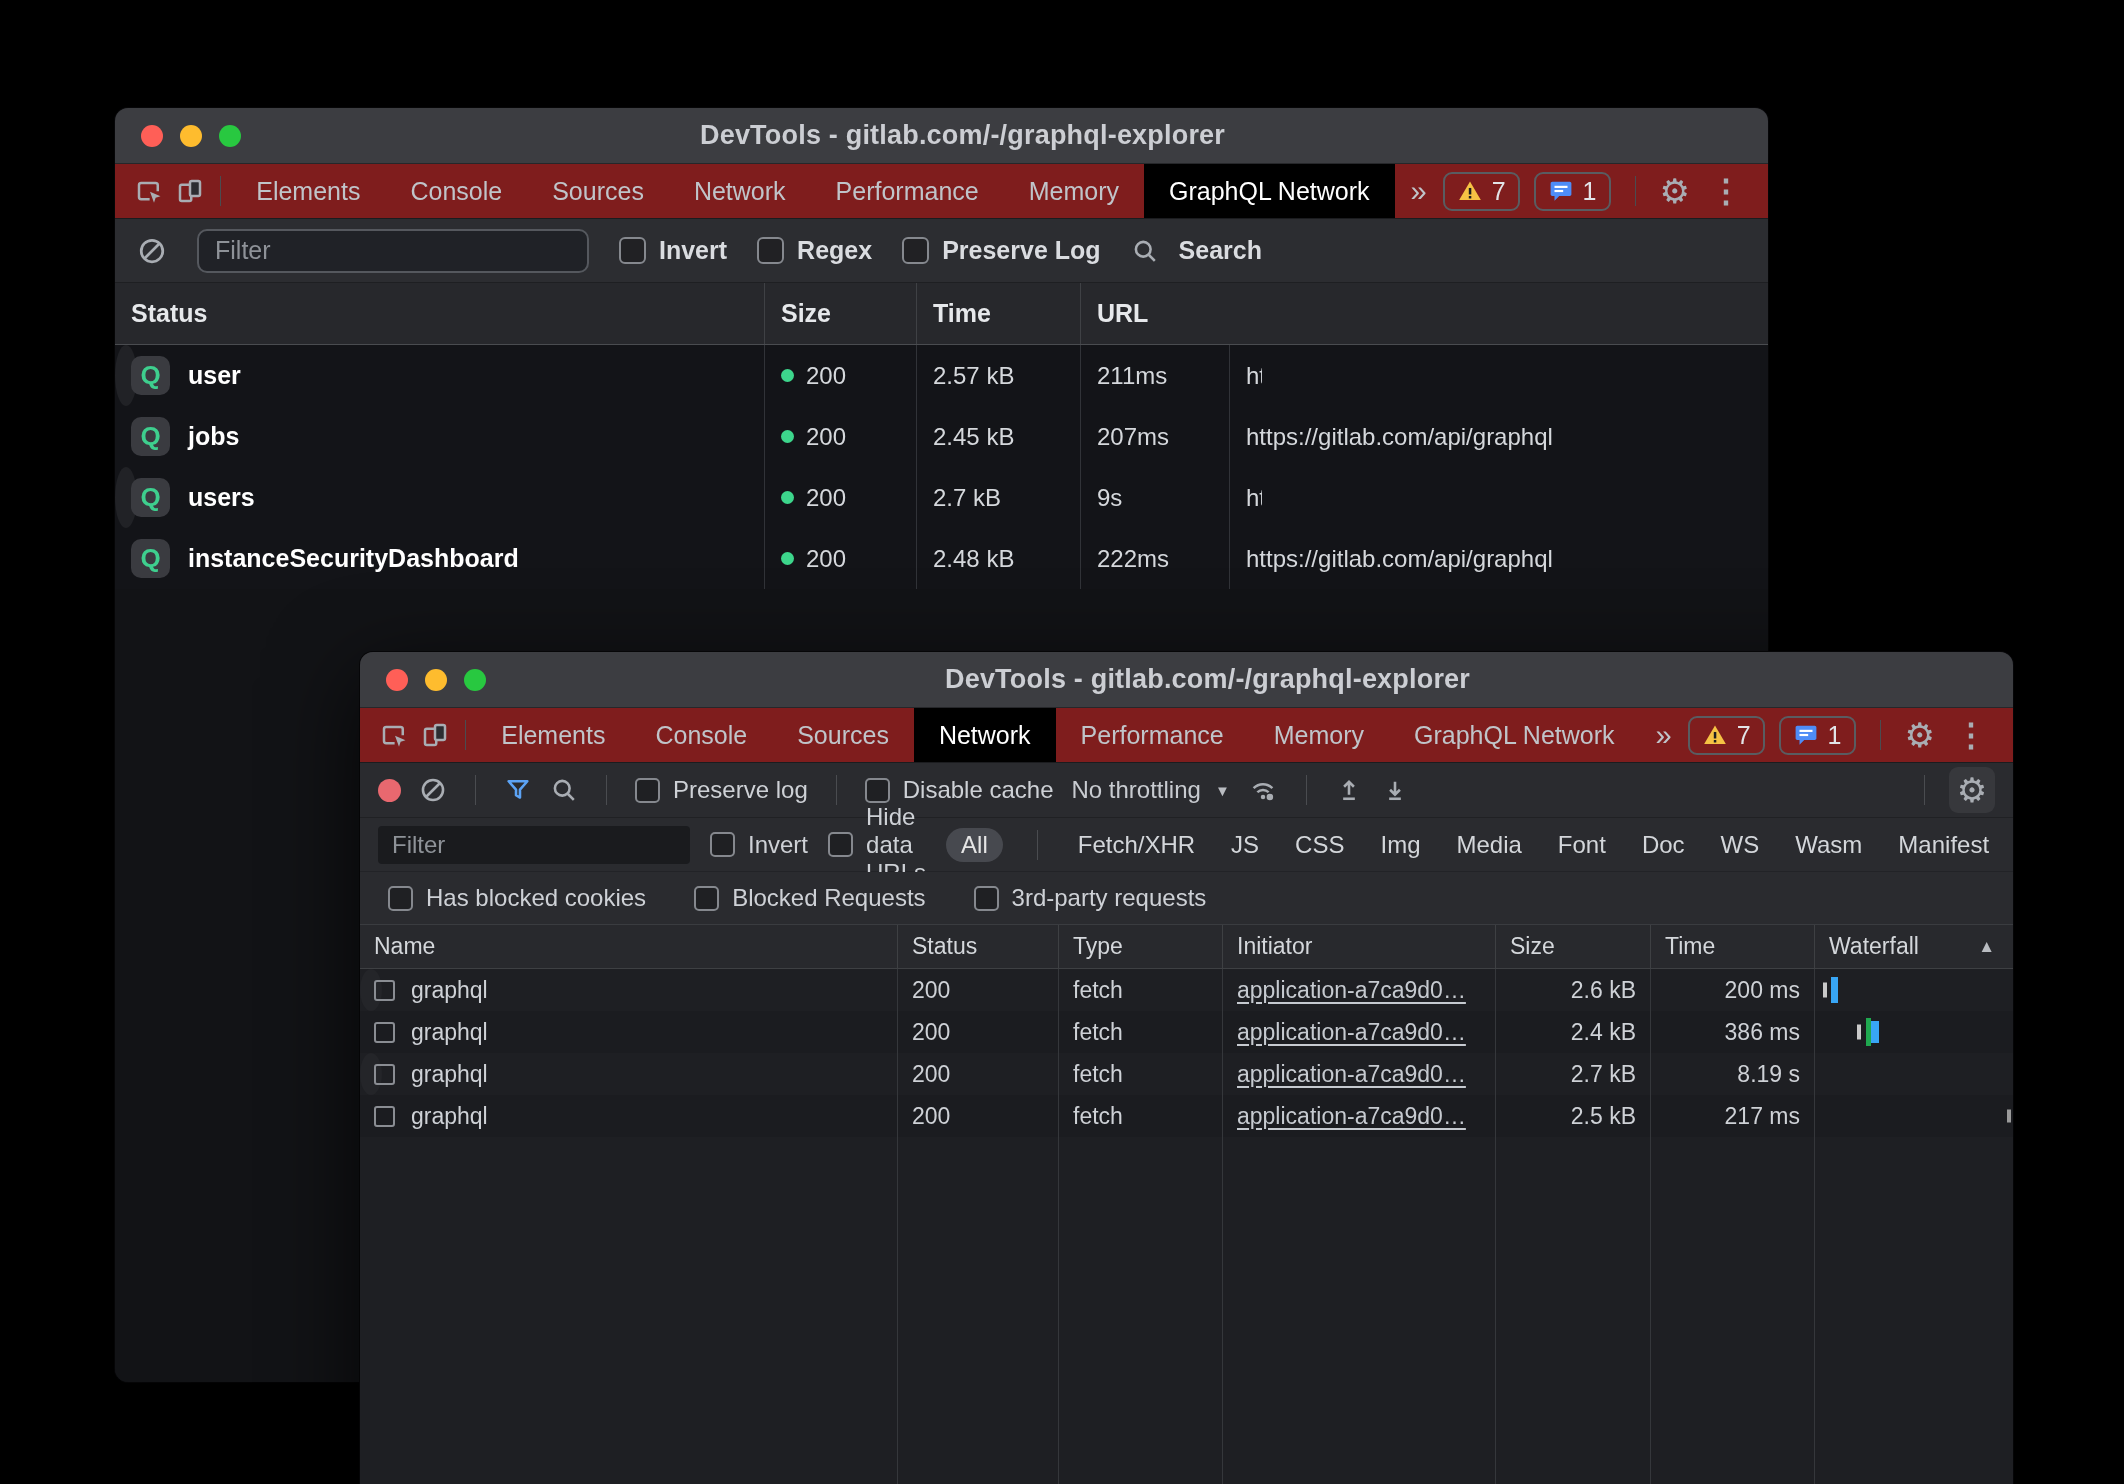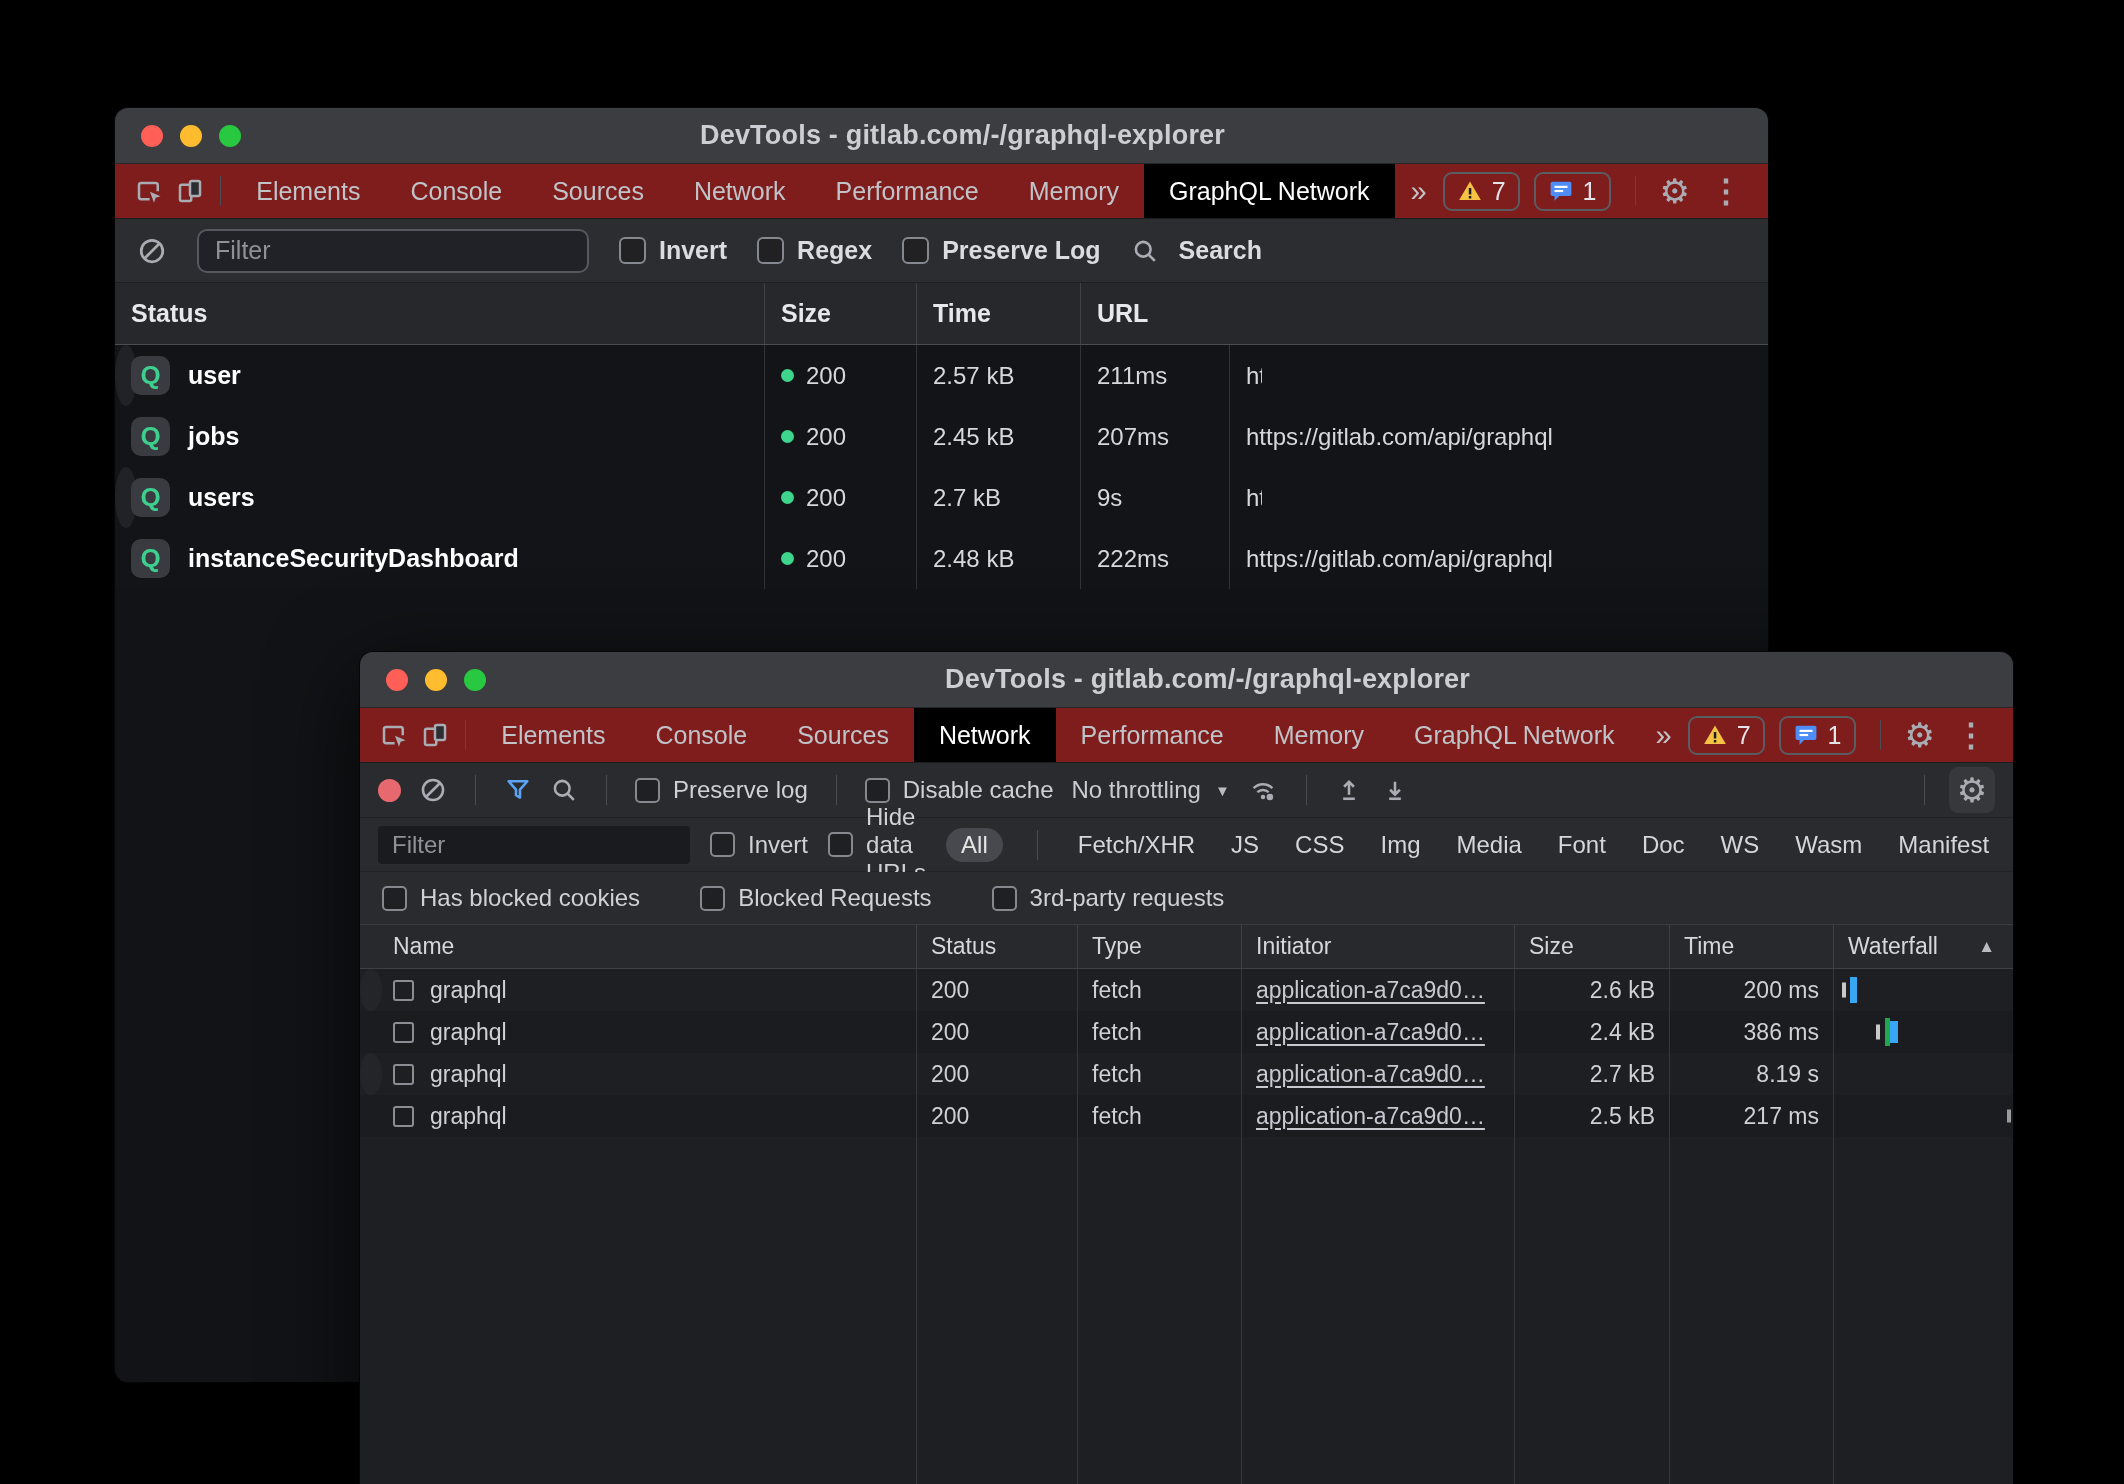--- a/index.html
+++ b/index.html
@@ -168,26 +168,26 @@
   }
   .chip { color:#d3d6da; font-size:24px; padding:3px 6px; white-space:nowrap; cursor:pointer; }
   .chip.selected { background:#47494f; color:#e5e5e5; border-radius:17px; padding:3px 15px; }
   .chiplist { display:flex; align-items:center; gap:24px; }
 
   
   .net-cbrow {
     height:53px; flex:0 0 53px;
     background:#2a2b2f;
     display:flex; align-items:center;
-    gap:60px; padding:0 22px;
+    gap:48px; padding:0 28px;
     border-bottom:1px solid #3a3c40;
   }
 
   
-  .net-grid { display:grid; grid-template-columns:538px 161px 164px 273px 155px 164px 1fr;padding-left:19px; }
+  .net-grid { display:grid; grid-template-columns:538px 161px 164px 273px 155px 164px 1fr; }
   .net-head { height:44px; flex:0 0 44px; background:#28292d; border-bottom:1px solid #3e4043; }
   .net-head .hcell {
     display:flex; align-items:center; padding:0 14px;
     color:#d4d7db; font-size:23px;
     border-right:1px solid #3e4043;
     white-space:nowrap; cursor:pointer;
   }
   .net-head .hcell:last-child { border-right:none; justify-content:space-between; }
   .sort-ind { font-size:17px; color:#b9bcc1; padding-right:4px; }
   .net-row { height:42px; cursor:pointer; }

